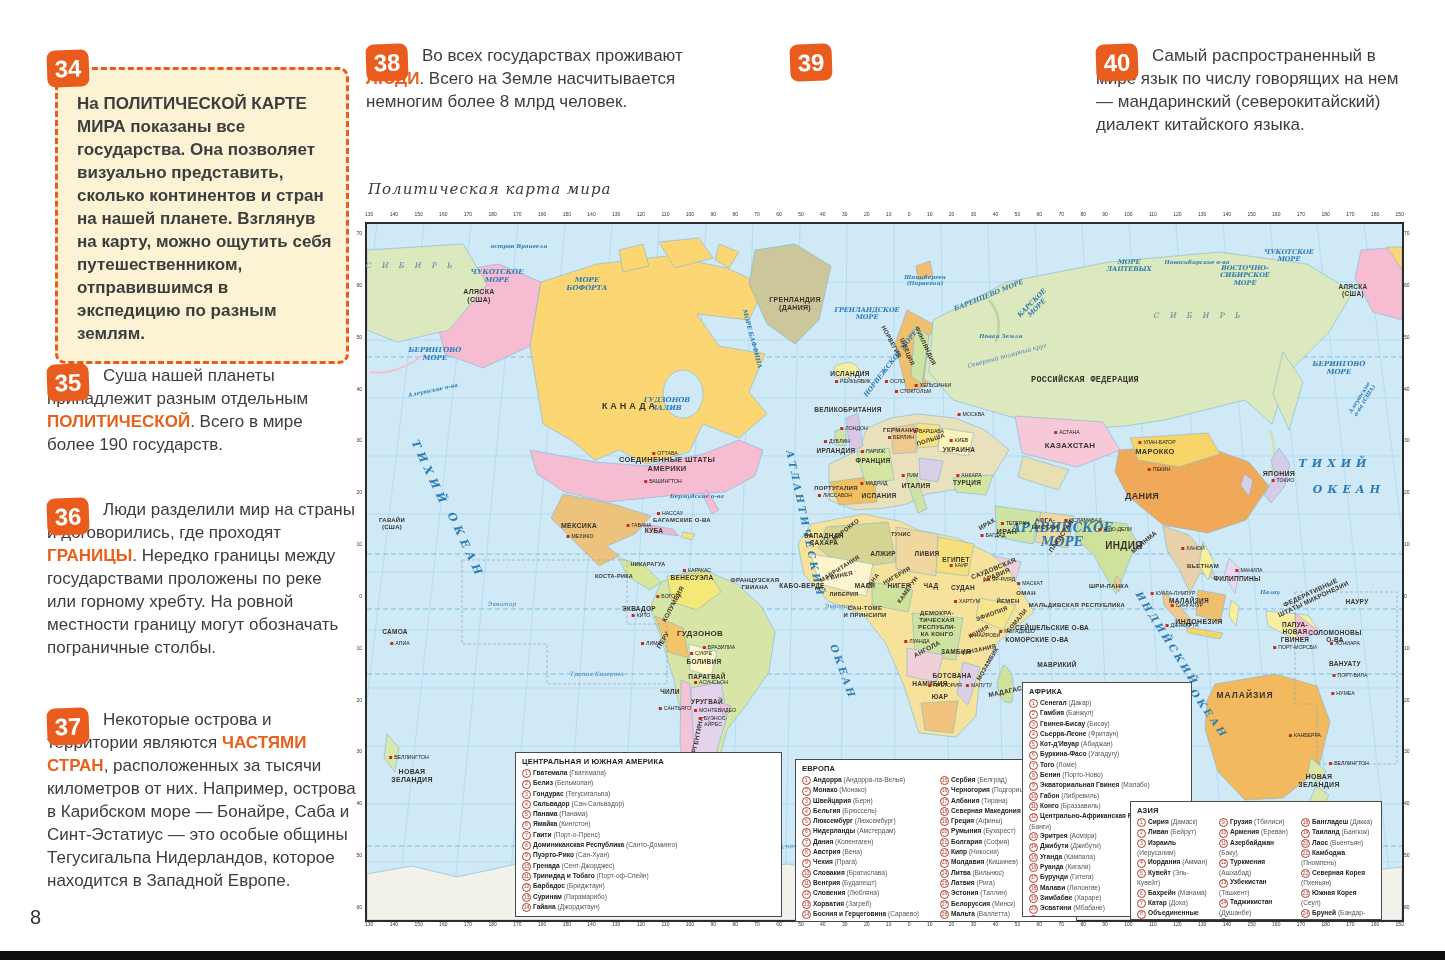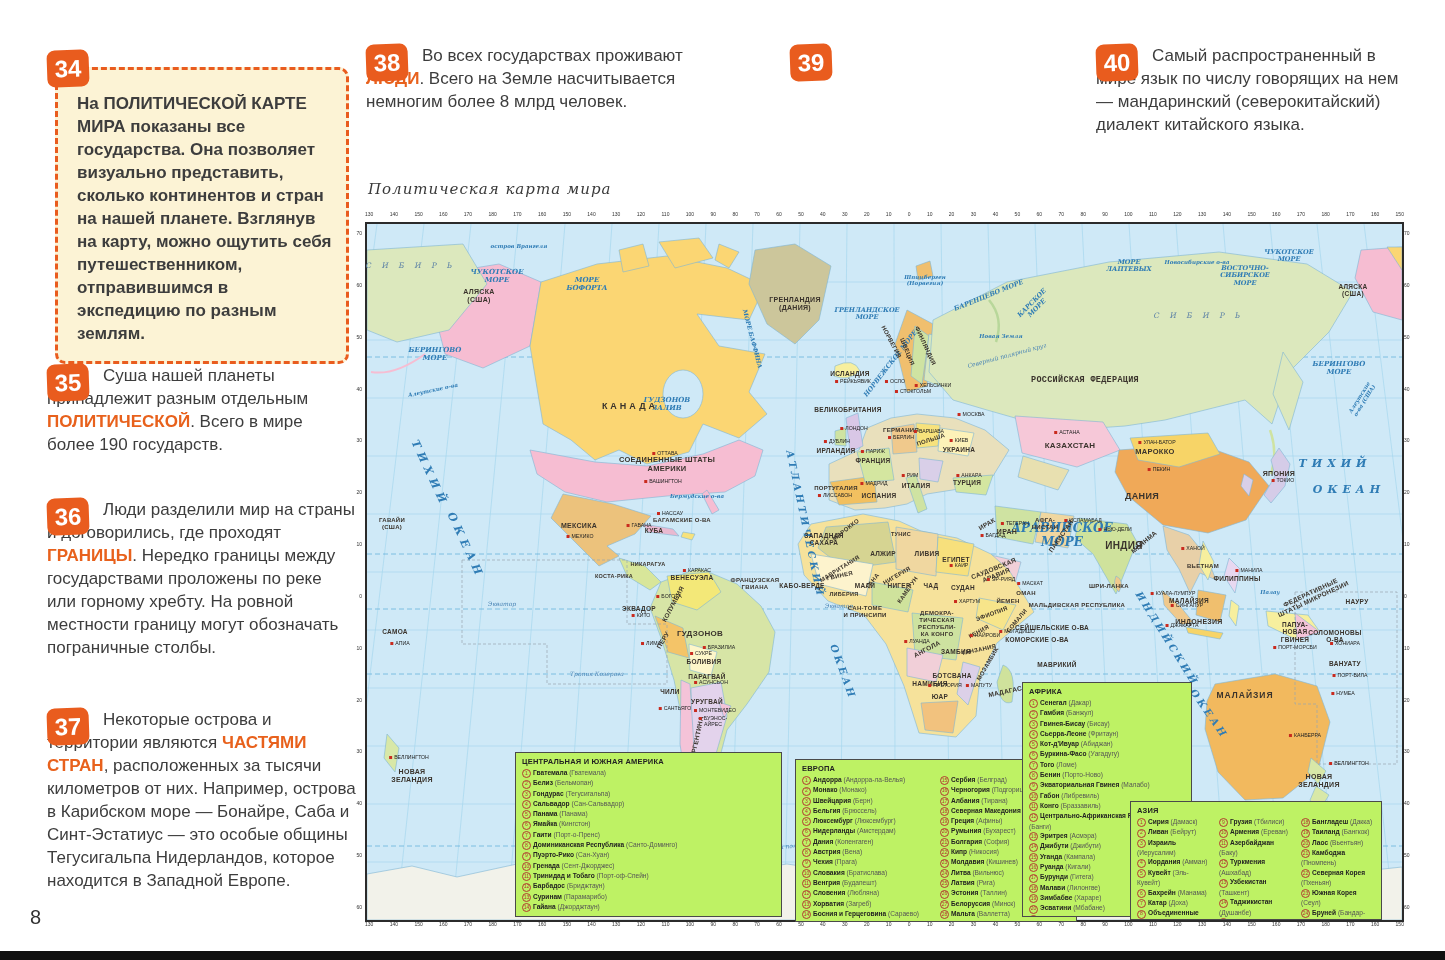--- a/index.html
+++ b/index.html
@@ -37,21 +37,21 @@
   #labels{position:absolute;left:0;top:0;width:1035px;height:696px;}
   .lbl{position:absolute;white-space:pre-line;text-align:center;line-height:1.15;pointer-events:none;}
   .lbl.ocean{font-family:"DejaVu Serif",serif;font-style:italic;font-weight:bold;color:#2f7cb5;word-spacing:12px;}
   .lbl.sea{font-family:"DejaVu Serif",serif;font-style:italic;font-weight:bold;color:#2f7cb5;}
   .lbl.region{font-family:"DejaVu Serif",serif;font-style:italic;color:#5d82a6;letter-spacing:4px;}
   .lbl.geoline{font-family:"DejaVu Serif",serif;font-style:italic;color:#4a84b5;}
   .lbl.country{font-weight:bold;color:#3a332c;letter-spacing:.3px;}
   .lbl.city{font-weight:normal;color:#222;white-space:pre-line;}
   .dot{display:inline-block;width:3px;height:3px;background:#c92a1e;margin-right:2px;vertical-align:middle;}
   
-  .legend{position:absolute;background:#bef264;border:1px solid #4a4a4a;padding:4px 6px;box-sizing:border-box;overflow:hidden;}
+  .legend{position:absolute;background:#ffffff;border:1px solid #4a4a4a;padding:4px 6px;box-sizing:border-box;overflow:hidden;}
   .legend .ltitle{font-weight:bold;font-size:7.5px;color:#222;margin-bottom:2px;letter-spacing:.2px;}
   .legend .cols{display:flex;gap:8px;}
   .legend .col{flex:1;}
   .legend .item{font-size:6.6px;line-height:9.6px;color:#333;}
   .legend .inum{display:inline-flex;align-items:center;justify-content:center;width:7px;height:7px;
                 border:1px solid #b23a30;border-radius:50%;color:#b23a30;font-size:5px;margin-right:2px;}
   .legend .cname{font-weight:bold;color:#222;}
   .legend .cap{color:#555;}
   #leg-csa{left:148px;top:528px;width:267px;height:165px;}
   #leg-eur{left:428px;top:535px;width:282px;height:163px;}

